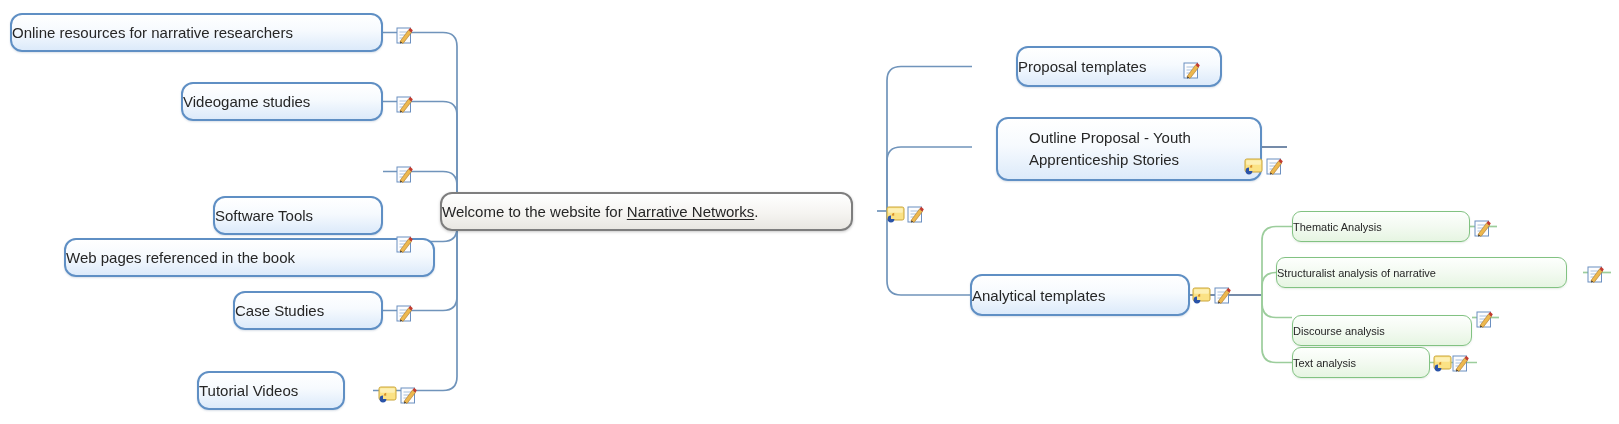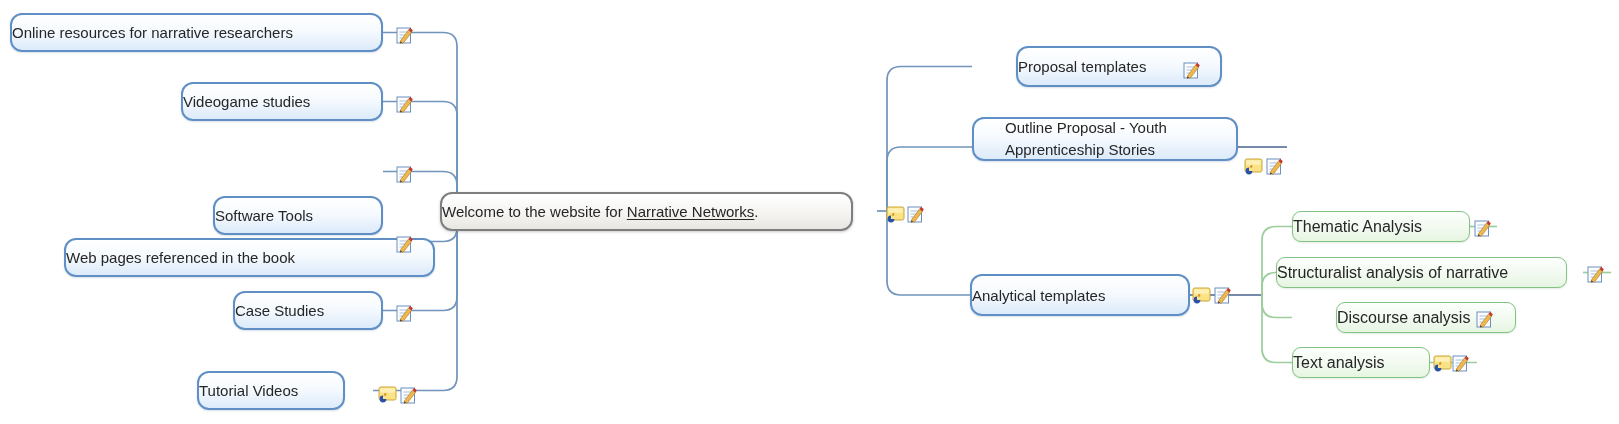--- a/index.html
+++ b/index.html
@@ -21,21 +21,21 @@
   }
   .topic.central-style {
     border:2px solid #7e7e7e; border-radius:12px;
     background:linear-gradient(180deg,#ffffff 0%,#f5f4f1 55%,#e9e7e2 100%);
     box-shadow:0 1px 3px rgba(0,0,0,0.22);
   }
   .topic.green {
     border:1.6px solid #82c282; border-radius:9px;
     background:linear-gradient(180deg,#fdfffd 0%,#f3faf1 50%,#e6f5e2 100%);
     box-shadow:0 1px 2px rgba(80,130,80,0.16);
-    font-size:16px;
+    font-size:11px;
   }
   .topic.two-line {
     justify-content:flex-start; padding-left:31px; padding-right:8px;
     white-space:normal; line-height:1.45; text-align:left;
   }
   .hyperlink { text-decoration:underline; text-underline-offset:2px; cursor:pointer; }
   svg.ic { position:absolute; }
 </style>
 </head>
 <body>
@@ -111,34 +111,34 @@
 
   <div class="topic central-style" style="left:440px; top:192px; width:413px; height:39px;">
     <span style="white-space:pre">Welcome to the website for </span>
       <span class="hyperlink">Narrative Networks</span>
       <span>.</span>
   </div>
 
   <div class="topic blue" style="left:972px; top:46px; width:206px; height:41px;margin-left:44px;">
     <span>Proposal templates</span>
   </div>
-  <div class="topic blue two-line" style="left:972px; top:117px; width:266px; height:44px;justify-content:flex-end;">
+  <div class="topic blue two-line" style="left:996px; top:117px; width:266px; height:64px;justify-content:flex-end;">
     <span>Outline Proposal - Youth Apprenticeship Stories</span>
   </div>
   <div class="topic blue" style="left:970px; top:274px; width:220px; height:42px;">
     <span>Analytical templates</span>
   </div>
 
   <div class="topic green" style="left:1292px; top:211px; width:178px; height:31px;">
     <span>Thematic Analysis</span>
   </div>
   <div class="topic green" style="left:1276px; top:257px; width:291px; height:31px;">
     <span>Structuralist analysis of narrative</span>
   </div>
-  <div class="topic green" style="left:1292px; top:302px; width:180px; height:31px;margin-left:44px;">
+  <div class="topic green" style="left:1292px; top:315px; width:180px; height:31px;">
     <span>Discourse analysis</span>
   </div>
   <div class="topic green" style="left:1292px; top:347px; width:138px; height:31px;">
     <span>Text analysis</span>
   </div>
 
   <svg class="ic" style="left:396px; top:25px;" width="17" height="19">
       <use href="#sym-notes"></use>
     </svg>
   <svg class="ic" style="left:396px; top:94px;" width="17" height="19">

